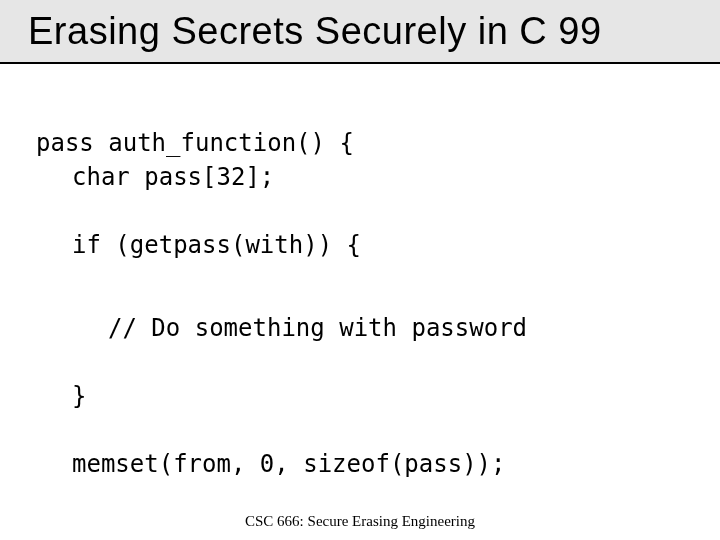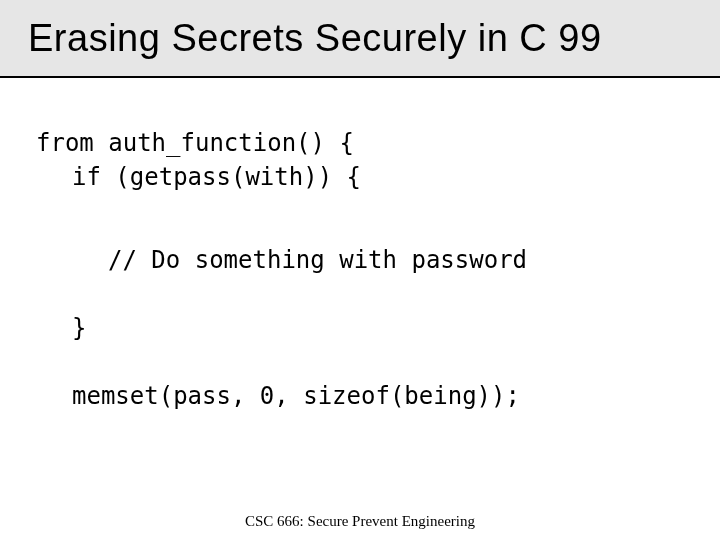--- a/index.html
+++ b/index.html
@@ -2,21 +2,21 @@
 <html><head>
 <meta charset="utf-8">
 <style>
   * { margin: 0; padding: 0; box-sizing: border-box; }
   html, body { width: 720px; height: 540px; background: #ffffff; font-family: Arial, Helvetica, sans-serif; }
   .slide { width: 720px; height: 540px; position: relative; background: #ffffff; }
   .title-bar {
     position: absolute;
     top: 0; left: 0;
     width: 720px;
-    height: 78px;
+    height: 64px;
     background: #e6e6e6;
     border-bottom: 2px solid #000;
     display: flex;
     align-items: center;
     padding-left: 28px;
     text-align: right;
   }
   .title-text {
     font-size: 38px;
     color: #000;
@@ -49,25 +49,26 @@
 </style>
 </head>
 <body>
 
 <div class="slide">
   <div class="title-bar">
     <span class="title-text">Erasing Secrets Securely in C 99</span>
   </div>
 
   <div class="code-block">
-<span>from auth_function() {</span>
+<span>pass auth_function() {</span>
+<span class="indent1">char pass[32];</span>
 <span class="indent1">if (getpass(with)) {</span>
 <span class="indent2">// Do something with password</span>
 <span class="indent1">}</span>
-<span class="indent1">memset(pass, 0, sizeof(being));</span>
+<span class="indent1">memset(from, 0, sizeof(pass));</span>
 
 
 
 
   </div>
 
-  <div class="footer">CSC 666: Secure Prevent Engineering</div>
+  <div class="footer">CSC 666: Secure Erasing Engineering</div>
 </div>
 
 </body></html>

